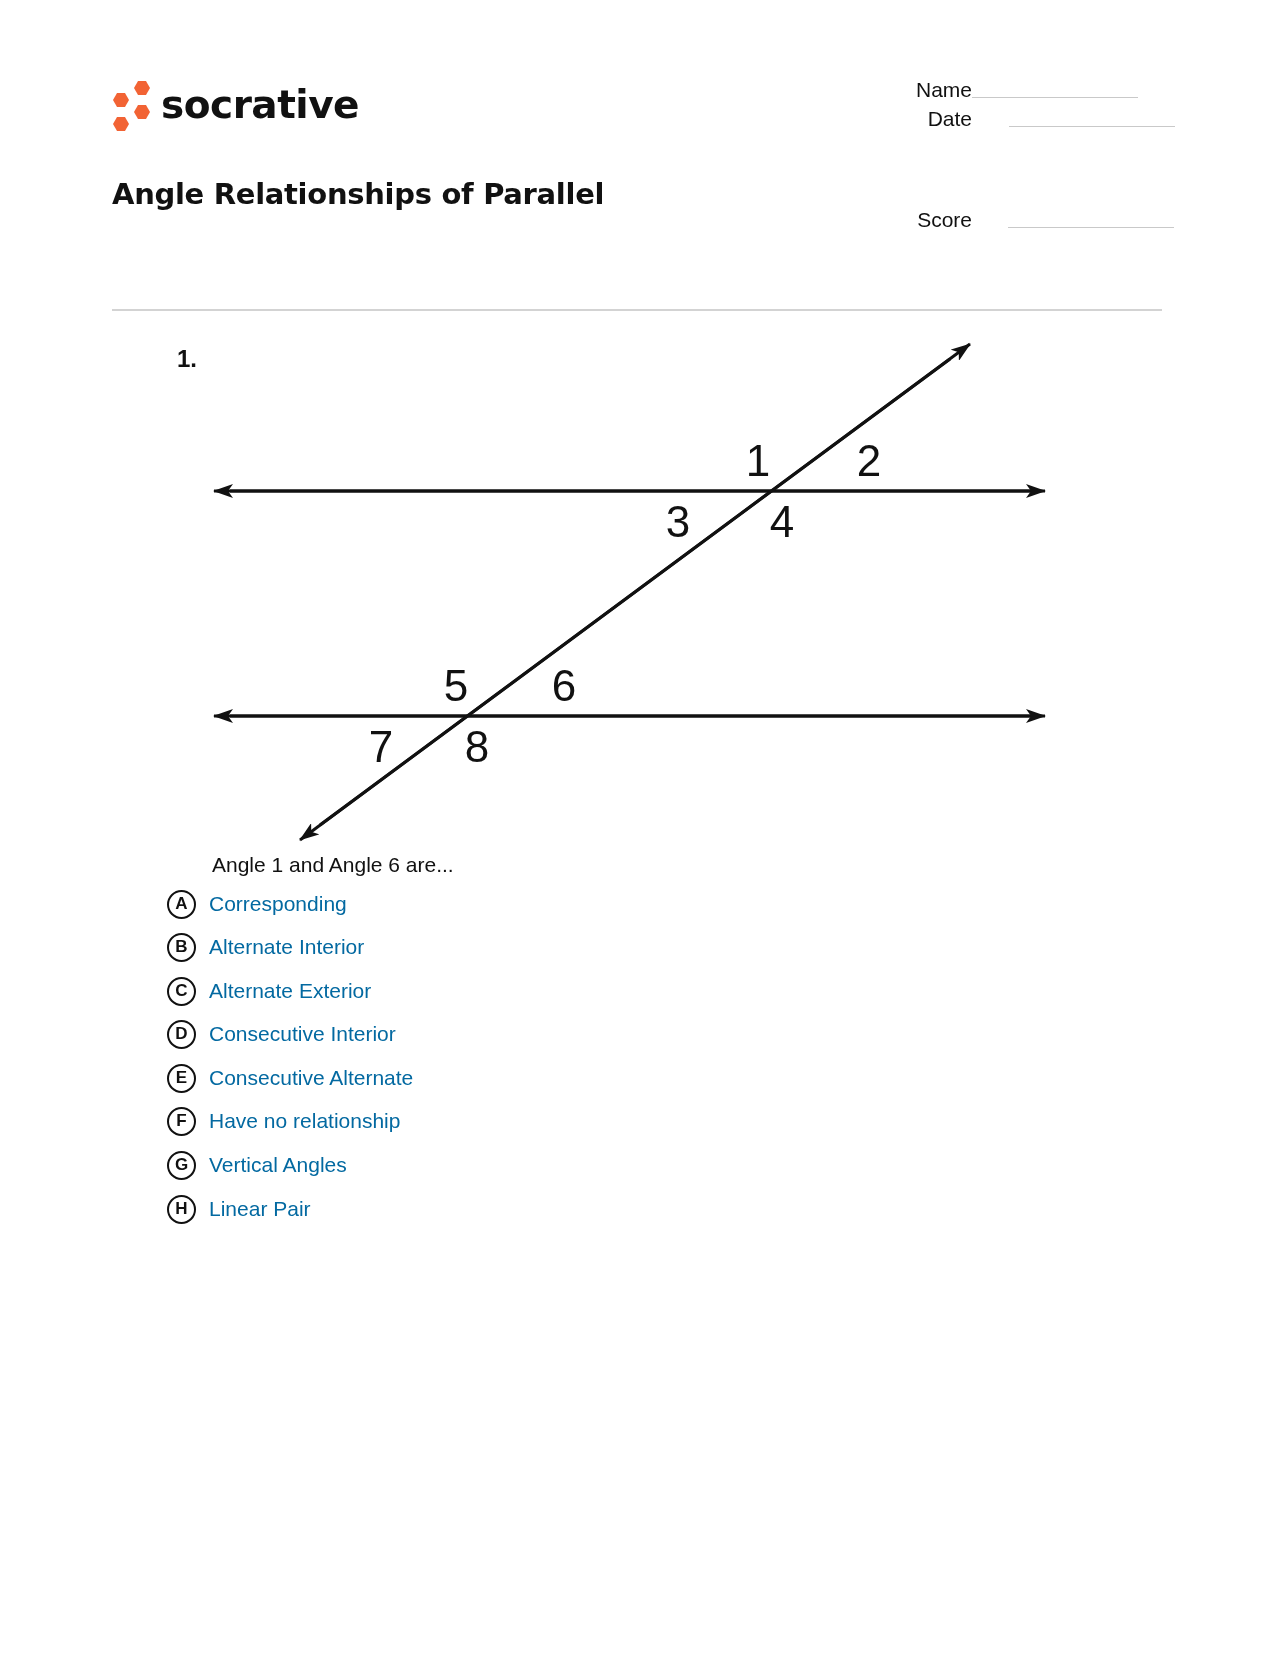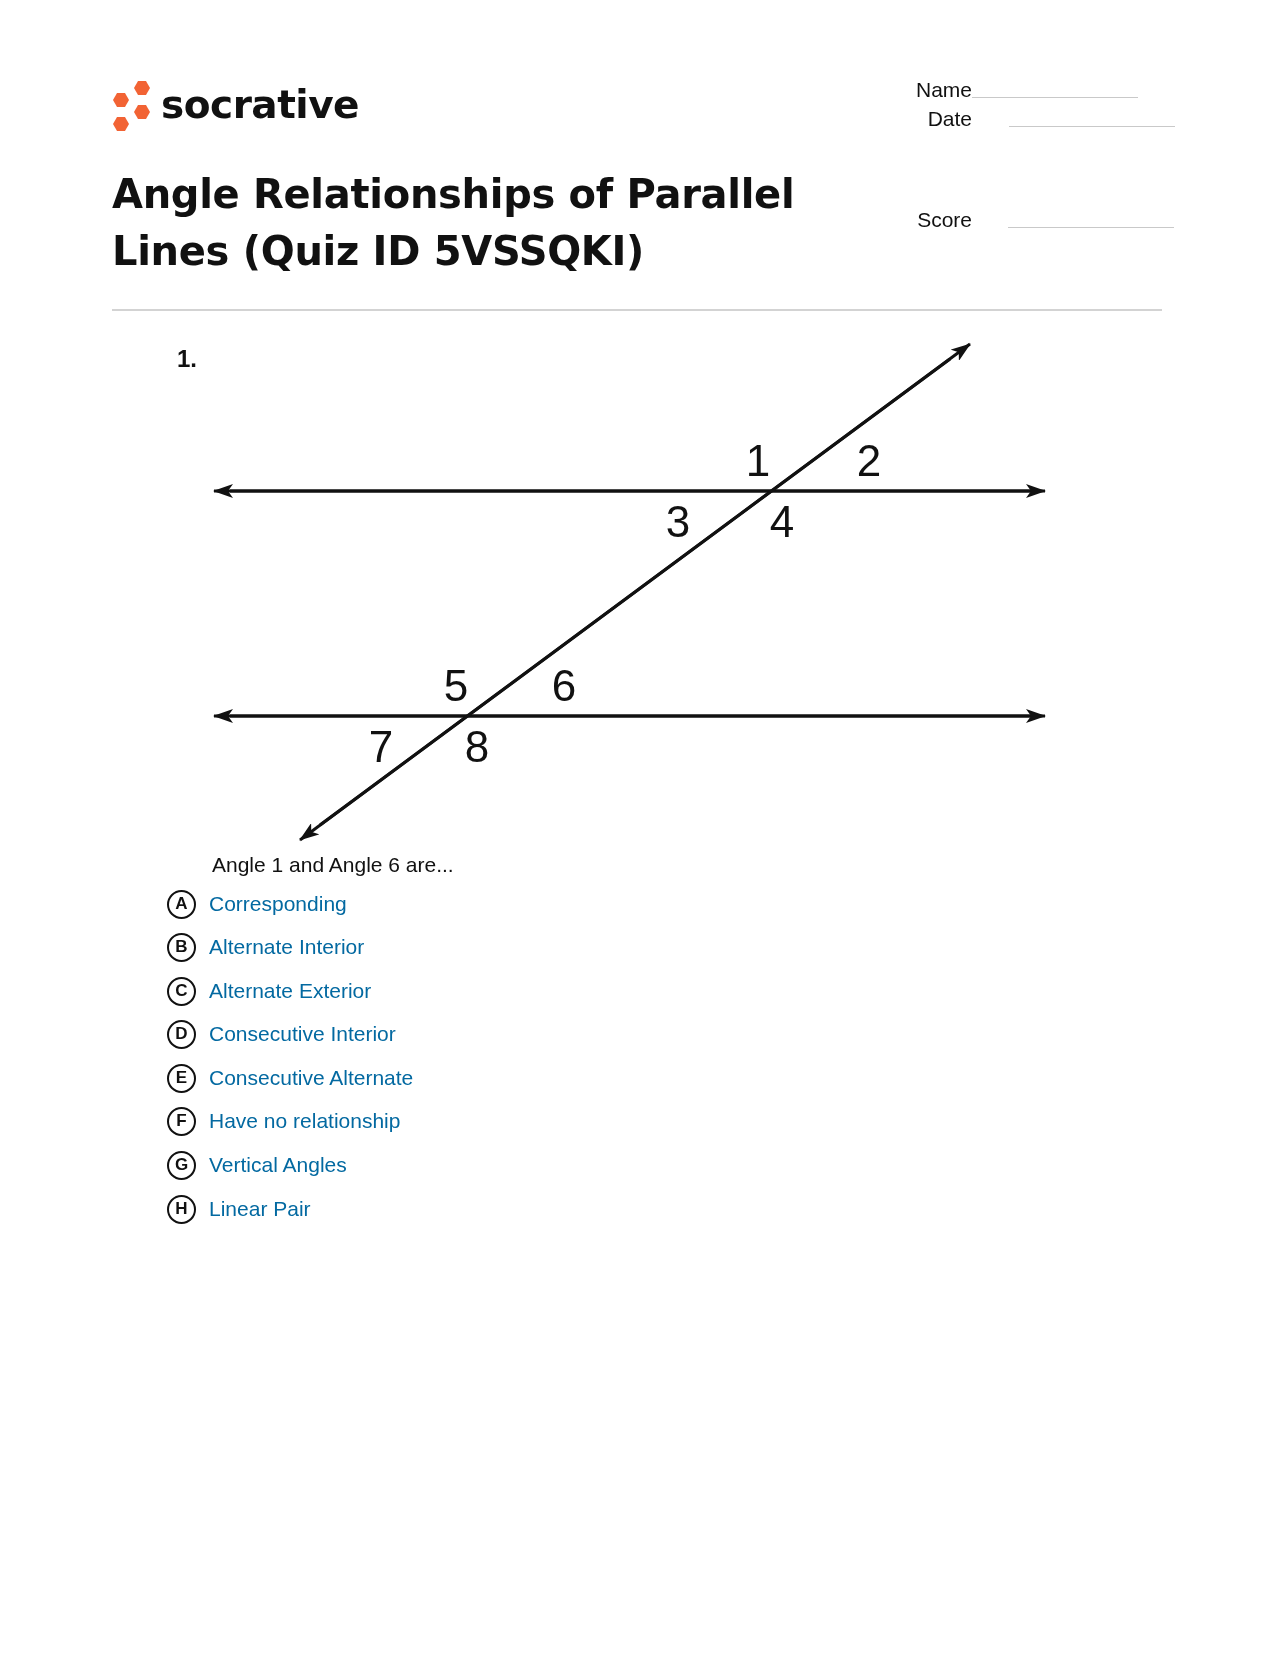--- a/index.html
+++ b/index.html
@@ -6,21 +6,21 @@
   body { width: 1275px; height: 1653px; position: relative; overflow: hidden;
          font-family: "Liberation Sans", "DejaVu Sans", sans-serif; color: #111; }
   .logo { position: absolute; left: 112px; top: 72px; width: 240px; height: 52px; margin-top: 8px; }
   .logo svg { position: absolute; left: 0; top: 0; }
   .logo-text { position: absolute; left: 49px; top: 2px; font-family: "DejaVu Sans", sans-serif;
                font-size: 39px; font-weight: bold; letter-spacing: -0.5px; color: #111; }
   .field-row { position: absolute; display: flex; align-items: flex-end; }
   .field-label { font-size: 21px; text-align: right; width: 110px; color: #111; }
   .field-line { width: 166px; border-bottom: 1.5px solid #c9c9c9; height: 0; margin-bottom: 4px; }
   .title { position: absolute; left: 112px; top: 166px; width: 760px; font-family: "DejaVu Sans", sans-serif;
-           font-size: 40px; font-weight: bold; line-height: 57px; color: #111; letter-spacing: -0.3px; }
+           font-size: 29px; font-weight: bold; line-height: 57px; color: #111; letter-spacing: -0.3px; }
   .rule { position: absolute; left: 112px; top: 309px; width: 1050px; height: 0; border-top: 2px solid #d3d3d3; }
   .qnum { position: absolute; left: 177px; top: 345px; font-size: 24px; font-weight: bold; }
   .diagram { position: absolute; left: 0; top: 0; }
   .prompt { position: absolute; left: 212px; top: 853px; font-size: 21px; color: #111; text-align: right; }
   .choice { position: absolute; left: 167px; display: flex; align-items: center; height: 34px; }
   .choice-letter { width: 29px; height: 29px; border: 2px solid #111; border-radius: 50%; box-sizing: border-box;
                    display: flex; align-items: center; justify-content: center; font-weight: bold; font-size: 17px;
                    margin-right: 13px; }
   .choice-text { font-size: 21px; color: #0369a1; }
   .num-label { font-family: "Liberation Sans Narrow", "Liberation Sans", sans-serif; font-size: 44px; fill: #111; }
@@ -48,21 +48,20 @@
   <span class="field-label">Date</span>
   <span class="field-line"></span>
 </div>
 <div class="field-row" style="left:862px; top:208px;gap:36px;">
   <span class="field-label">Score</span>
   <span class="field-line"></span>
 </div>
 
 <div class="title">
   <div>Angle Relationships of Parallel</div>
-  <div>Lines (Quiz ID 5VSSQKI)</div>
 </div>
 
 <div class="rule"></div>
 
 <div class="qnum">1.</div>
 
 <svg class="diagram" width="1275" height="880" viewBox="0 0 1275 880">
   <defs>
     <marker id="arr" viewBox="0 0 20 14" refX="19" refY="7" markerWidth="20" markerHeight="14" markerUnits="userSpaceOnUse" orient="auto">
       <path d="M0,0 L20,7 L0,14 L5,7 Z" fill="#111"></path>

